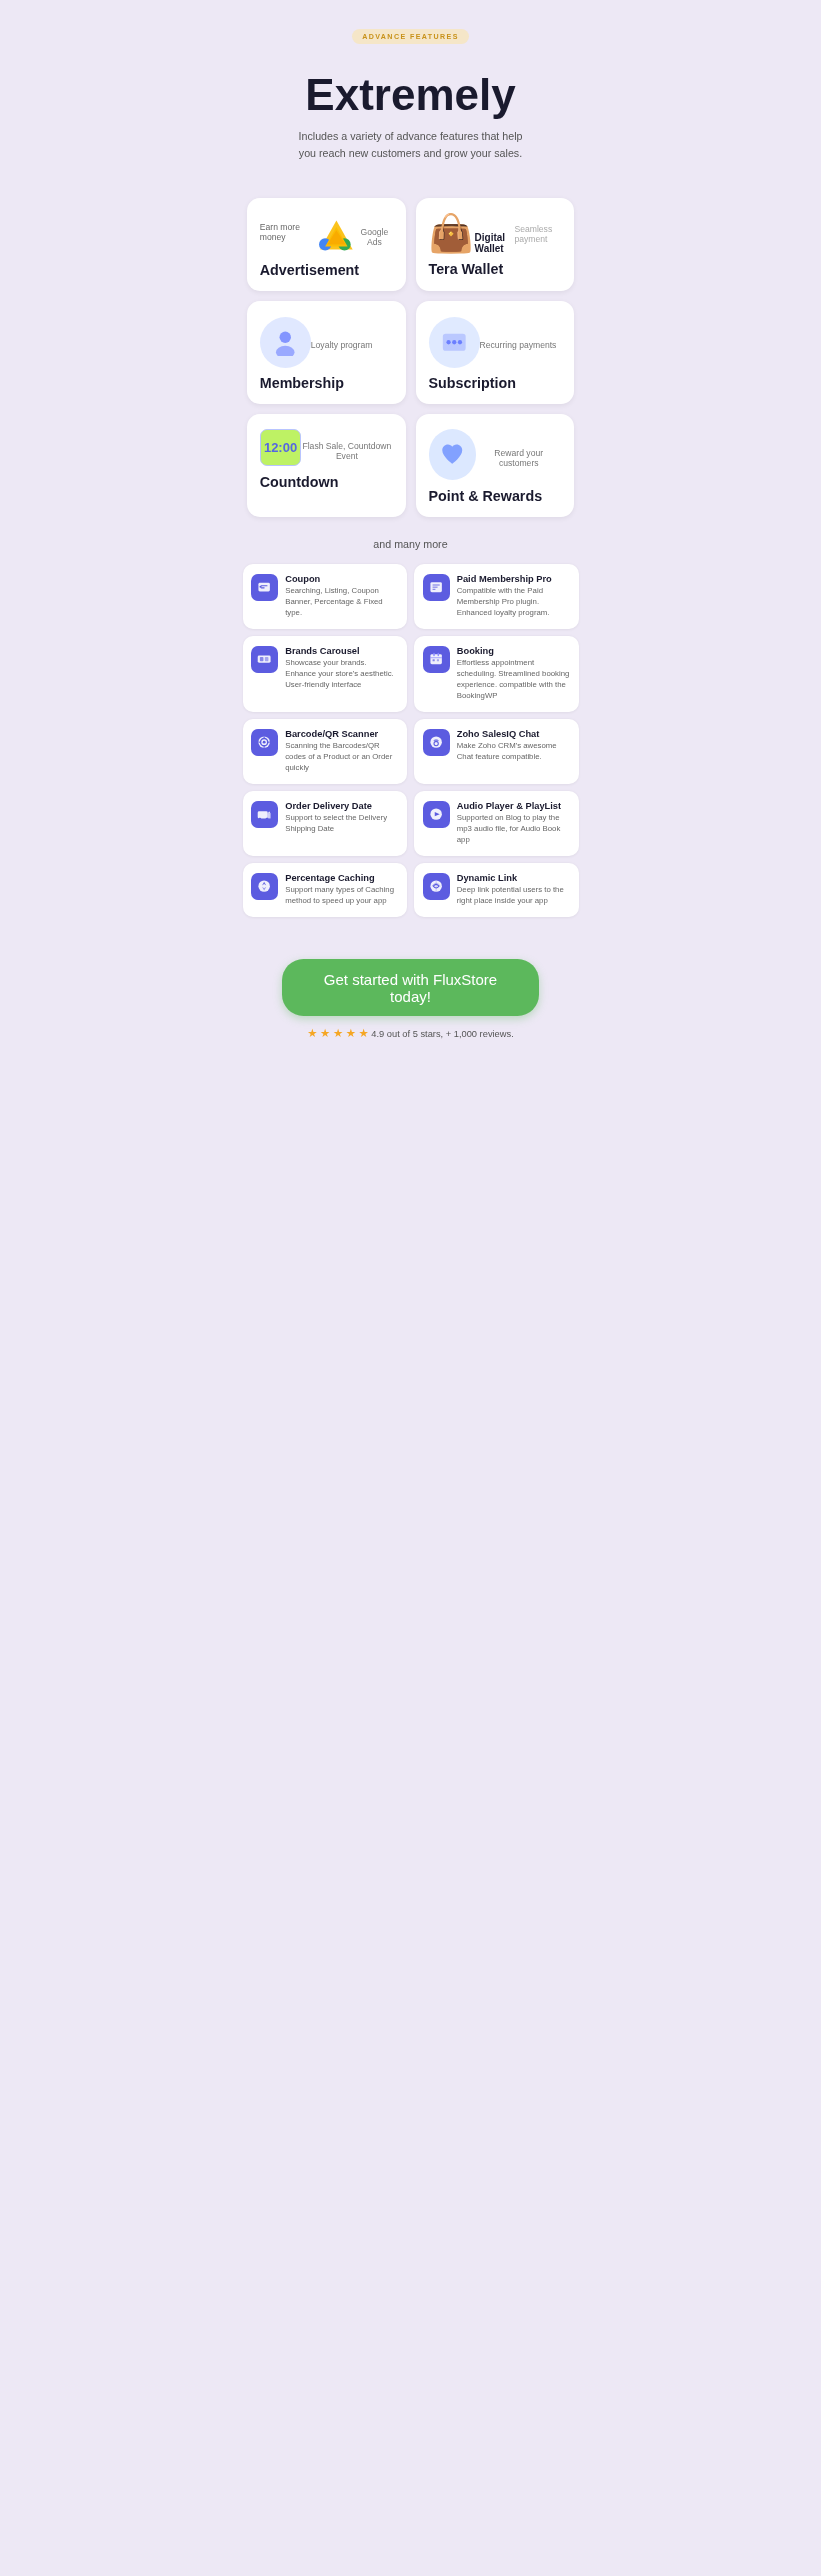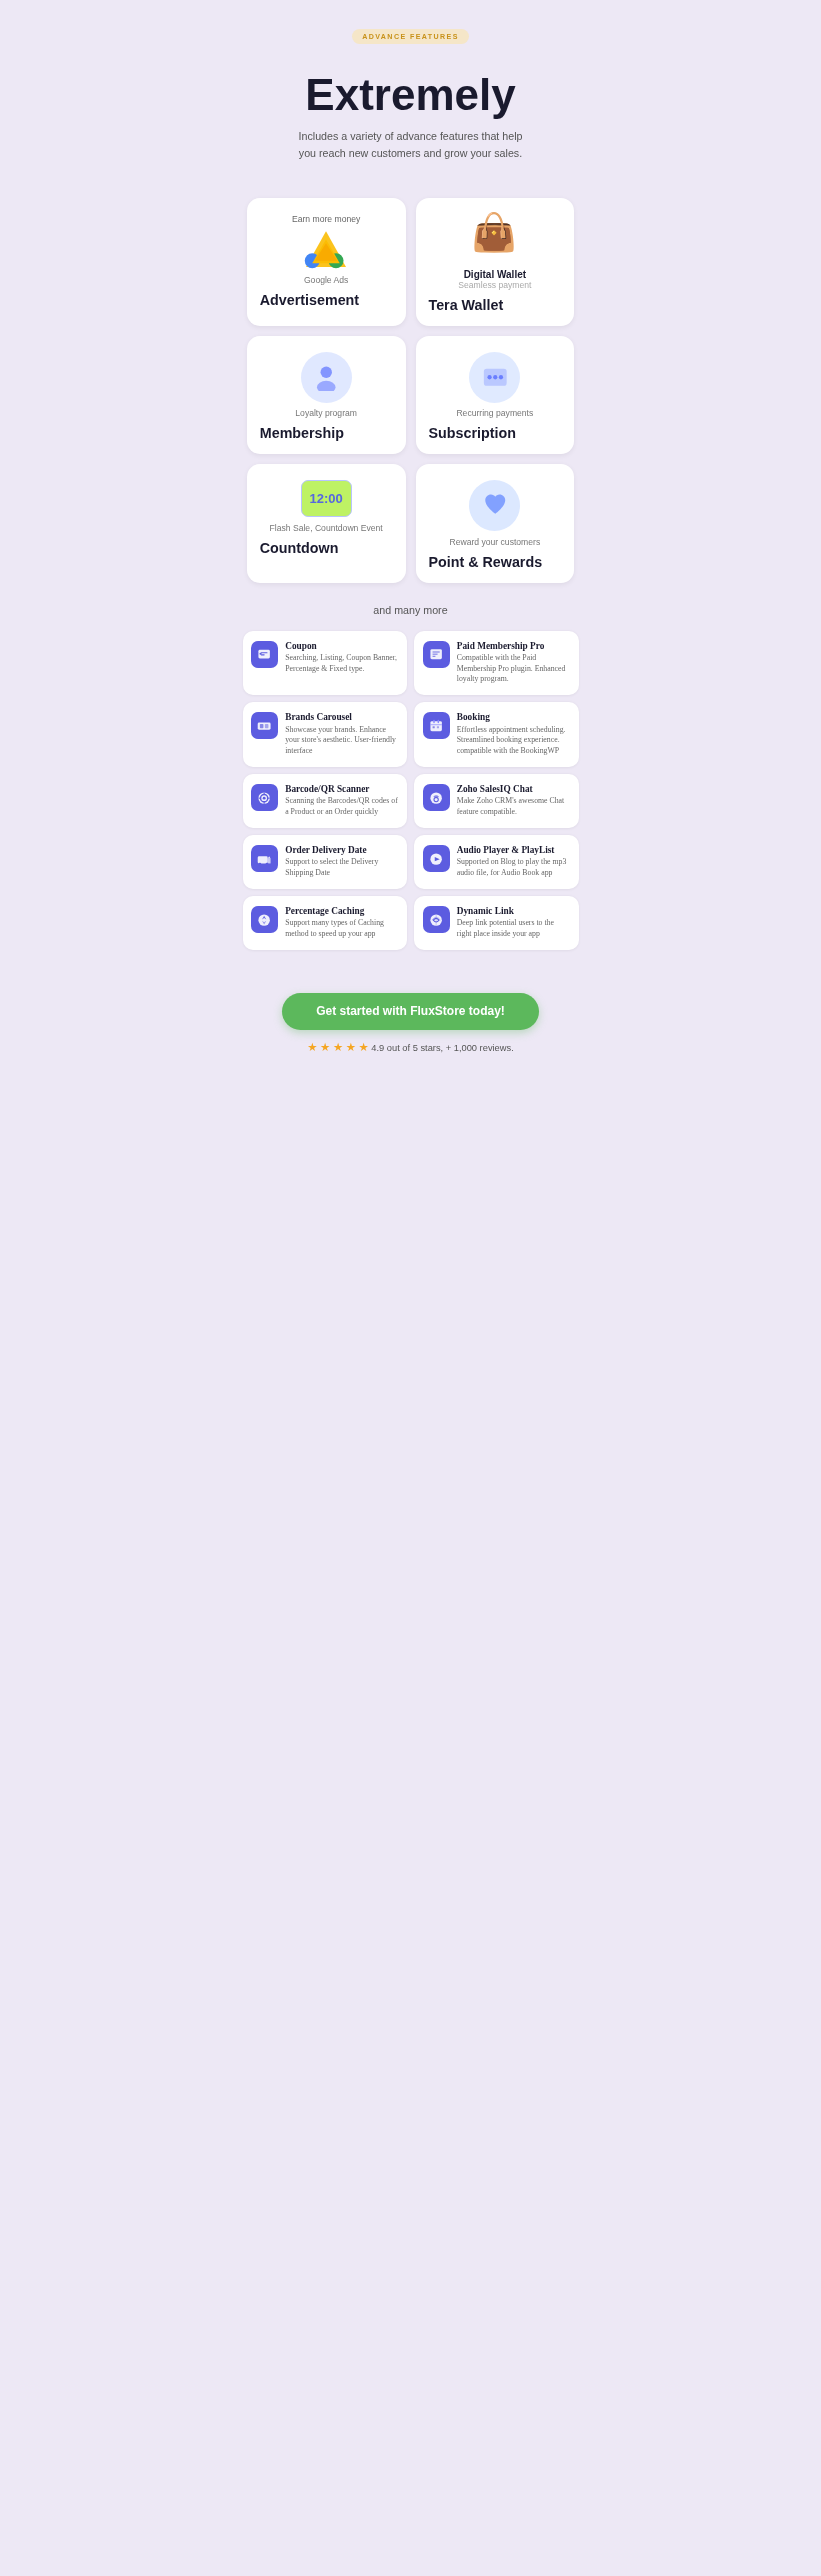--- a/index.html
+++ b/index.html
@@ -52,21 +52,21 @@
 
     .feature-card {
       background: #fff;
       border-radius: 13px;
       padding: 15.7px 13px 13px;
       box-shadow: 0 1.4px 5.7px rgba(0,0,0,0.06);
     }
 
     .card-icon-area {
       display: flex;
-      flex-direction: column;
+      flex-direction: row;
       align-items: center;
       margin-bottom: 7.1px;
     }
 
     .card-small-label {
       font-size: 8.6px;
       color: #777;
       margin-top: 5.7px;
       text-align: center;
     }
@@ -82,21 +82,20 @@
     .much-more {
       text-align: center;
       padding: 14.3px 0 7.1px;
       font-size: 10.7px;
       color: #555;
     }
 
     
     .list-section {
       padding: 7.1px 10px 14.3px;
-      font-family: Liberation Serif, serif;
     }
 
     .list-row {
       display: grid;
       grid-template-columns: 1fr 1fr;
       gap: 7.1px;
       margin-bottom: 7.1px;
     }
 
     .list-item {
@@ -140,22 +139,22 @@
       text-align: center;
       padding: 21.4px 14.3px 14.3px;
     }
 
     .cta-button {
       background: #5cb85c;
       color: white;
       border: none;
       border-radius: 21.4px;
       padding: 11.4px 26px;
-      font-size: 12px;
-      font-weight: 700;
+      font-size: 15px;
+      font-weight: 400;
       cursor: pointer;
       width: 80%;
       max-width: 257px;
       box-shadow: 0 2.9px 8.6px rgba(92,184,92,0.35);
     }
 
     .stars-row {
       margin-top: 10px;
       font-size: 9.3px;
       color: #555;

